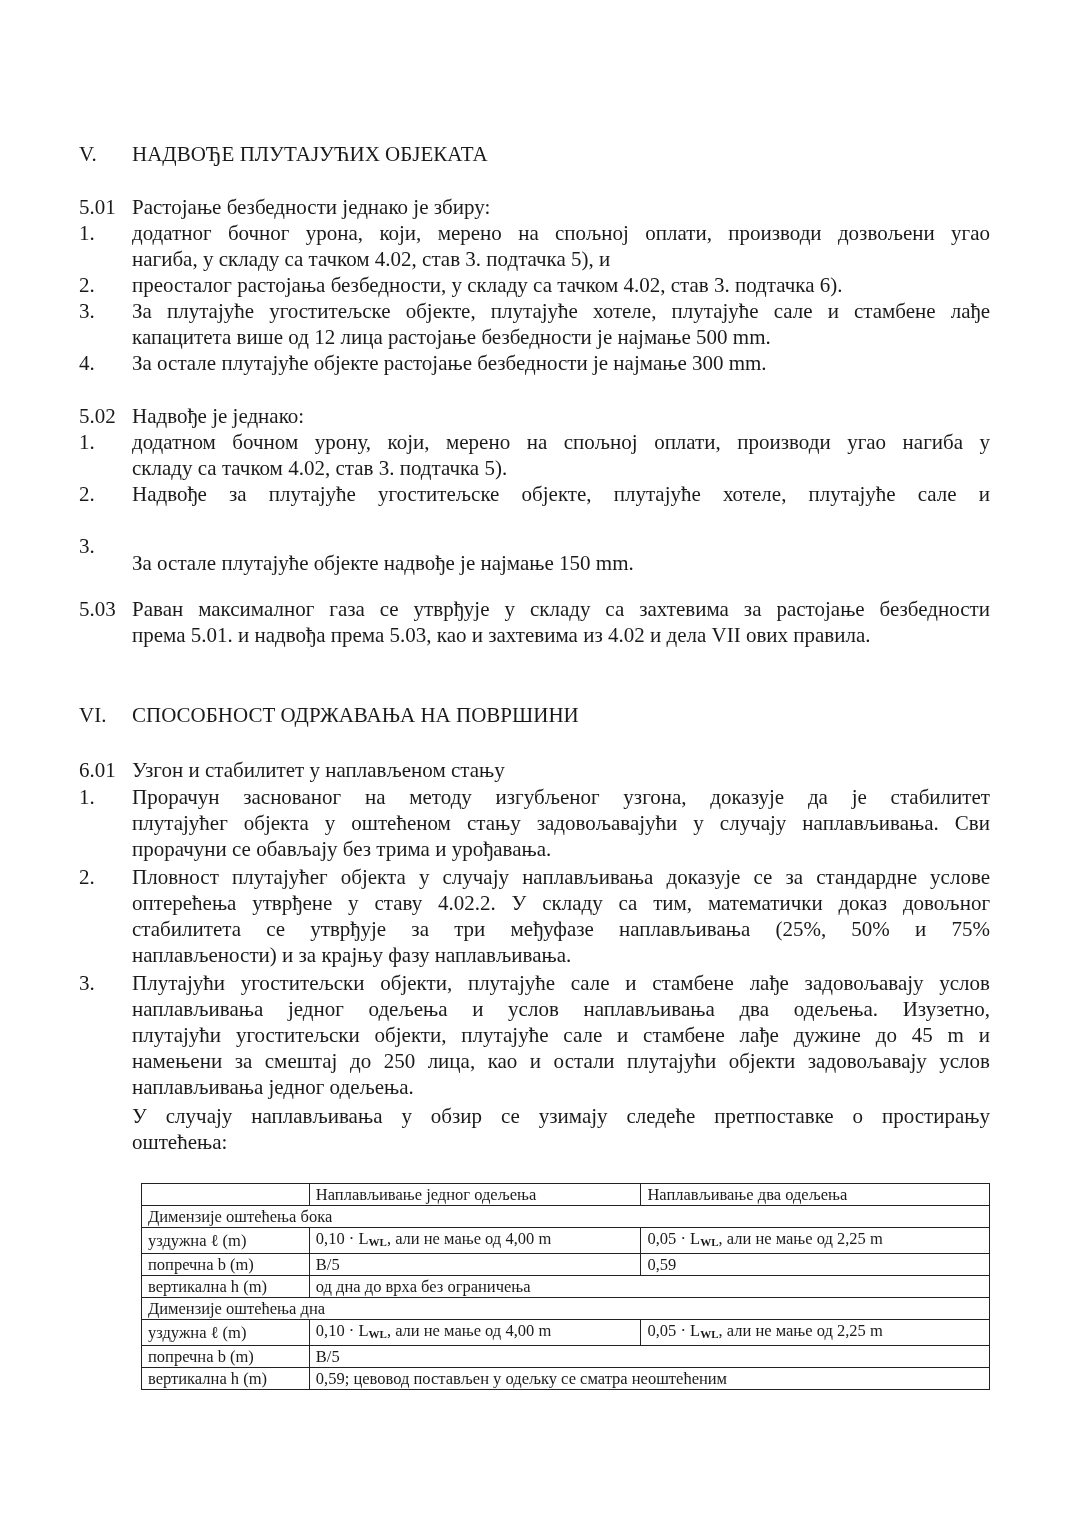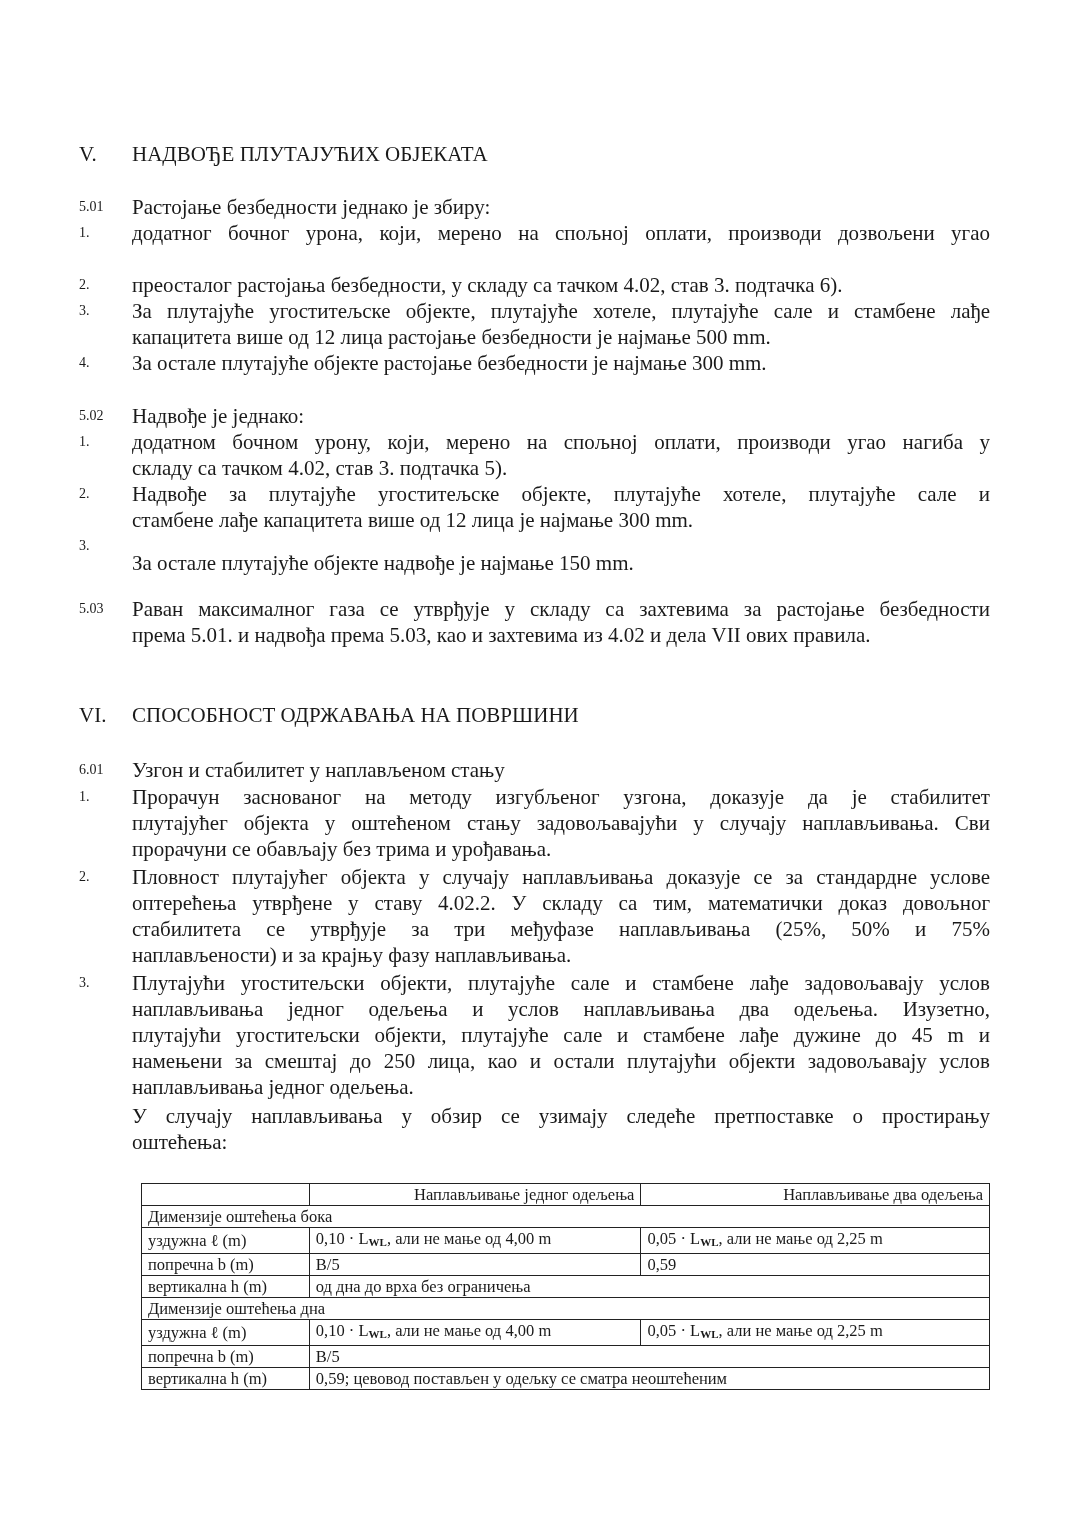--- a/index.html
+++ b/index.html
@@ -1,62 +1,62 @@
 <!DOCTYPE html>
 <html><head>
 <meta charset="utf-8">
 <style>
   html, body { margin: 0; padding: 0; background: #ffffff; }
   body { width: 1090px; height: 1530px; position: relative; overflow: hidden;
          font-family: "Liberation Serif", "DejaVu Serif", serif; color: #1a1a1a; }
   .page { position: absolute; left: 0; top: 0; width: 1090px; height: 1530px; }
-  .num { position: absolute; left: 79px; font-size: 14px; line-height: 26px; }
+  .num { position: absolute; left: 79px; font-size: 21px; line-height: 26px; }
   .txt { position: absolute; left: 132px; width: 858px; font-size: 21px; line-height: 26px; }
   .just-last { text-align: justify; text-align-last: justify; }
   .heading { font-size: 21px; }
   table.dmg { position: absolute; left: 141px; top: 1183px; width: 849px;
               border-collapse: collapse; font-family: "Liberation Serif", serif; font-size: 16.5px; }
   table.dmg td { border: 1.3px solid #222; padding: 0 6px; height: 21px; line-height: 21px; white-space: nowrap; }
-  table.dmg td.c { text-align: right; }
+  table.dmg td.c { text-align: left; }
   sub { font-size: 11px; vertical-align: -2px; font-weight: bold; }
 </style>
 </head>
 <body>
 
 <div class="page">
 
   <div class="num heading" style="top:141px">V.</div>
   <div class="txt heading" style="top:141px">НАДВОЂЕ ПЛУТАЈУЋИХ ОБЈЕКАТА</div>
 
   <div class="num" style="top:194px">5.01</div>
   <div class="txt" style="top:194px">Растојање безбедности једнако је збиру:</div>
 
   <div class="num" style="top:220px">1.</div>
   <div class="txt just-last" style="top:220px">додатног бочног урона, који, мерено на спољној оплати, производи дозвољени угао</div>
+  <div class="txt" style="top:246px">нагиба, у складу са тачком 4.02, став 3. подтачка 5), и</div>
 
   <div class="num" style="top:272px">2.</div>
   <div class="txt" style="top:272px">преосталог растојања безбедности, у складу са тачком 4.02, став 3. подтачка 6).</div>
 
   <div class="num" style="top:298px">3.</div>
   <div class="txt just-last" style="top:298px">За плутајуће угоститељске објекте, плутајуће хотеле, плутајуће сале и стамбене лађе</div>
   <div class="txt" style="top:324px">капацитета више од 12 лица растојање безбедности је најмање 500 mm.</div>
 
   <div class="num" style="top:350px">4.</div>
   <div class="txt" style="top:350px">За остале плутајуће објекте растојање безбедности је најмање 300 mm.</div>
 
   <div class="num" style="top:403px">5.02</div>
   <div class="txt" style="top:403px">Надвође је једнако:</div>
 
   <div class="num" style="top:429px">1.</div>
   <div class="txt just-last" style="top:429px">додатном бочном урону, који, мерено на спољној оплати, производи угао нагиба у</div>
   <div class="txt" style="top:455px">складу са тачком 4.02, став 3. подтачка 5).</div>
 
   <div class="num" style="top:481px">2.</div>
   <div class="txt just-last" style="top:481px">Надвође за плутајуће угоститељске објекте, плутајуће хотеле, плутајуће сале и</div>
-  <div class="txt" style="top:507px">стамбене лађе капацитета више од 12 лица је најмање 300 mm.</div>
 
   <div class="num" style="top:533px">3.</div>
   <div class="txt" style="top:550px">За остале плутајуће објекте надвође је најмање 150 mm.</div>
 
   <div class="num" style="top:596px">5.03</div>
   <div class="txt just-last" style="top:596px">Раван максималног газа се утврђује у складу са захтевима за растојање безбедности</div>
   <div class="txt" style="top:622px">према 5.01. и надвођа према 5.03, као и захтевима из 4.02 и дела VII ових правила.</div>
 
   <div class="num heading" style="top:702px">VI.</div>
   <div class="txt heading" style="top:702px">СПОСОБНОСТ ОДРЖАВАЊА НА ПОВРШИНИ</div>

